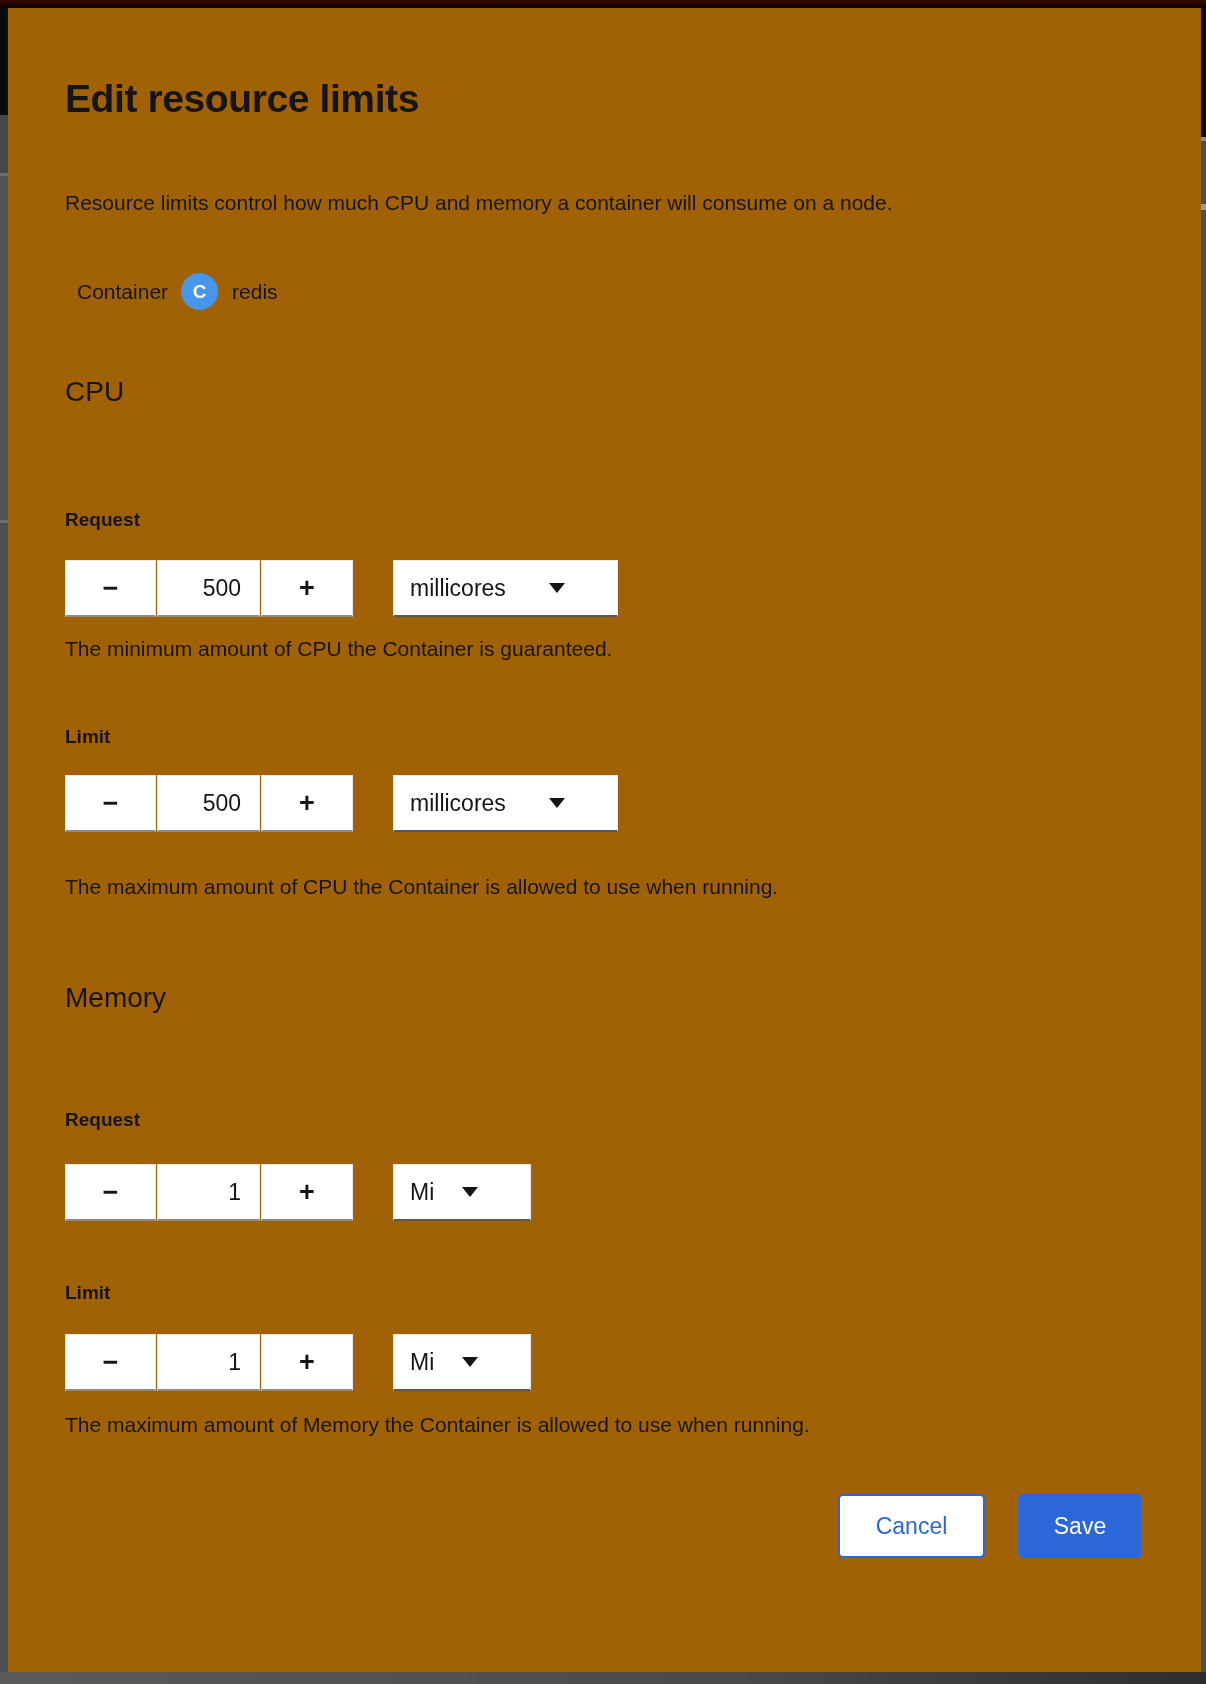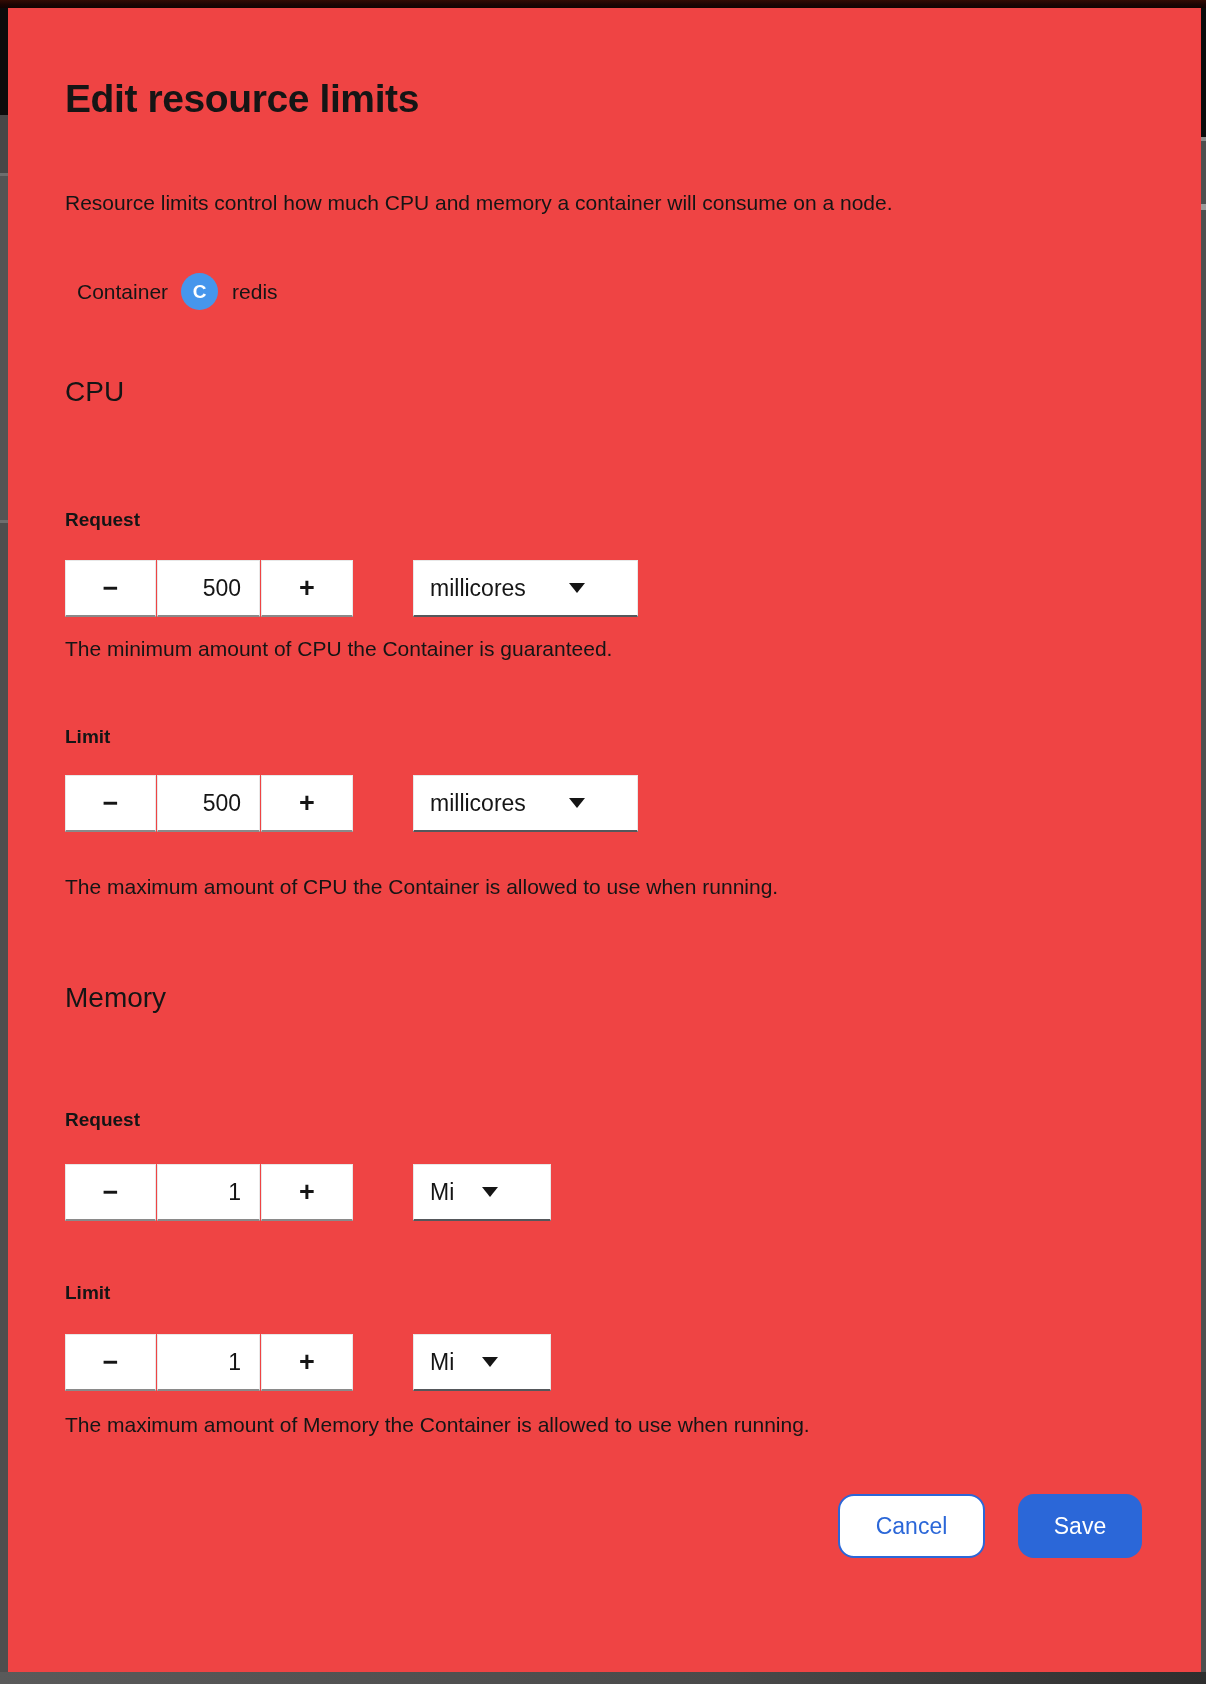--- a/index.html
+++ b/index.html
@@ -32,21 +32,21 @@
       #9a9a9a 196px,#9a9a9a 202px,
       #4e4e4e 202px,#4e4e4e 100%);
   }
   .band-bottom{
     position:absolute;left:0;bottom:0;width:1206px;height:12px;
     background:linear-gradient(90deg,#5a5a5a 0%,#4a4a4a 60%,#2e2e2e 100%);
   }
   
   .modal{
     position:absolute;left:8px;top:8px;right:5px;bottom:12px;
-    background:#ef4444;box-sizing:border-box;
+    background:#a16207;box-sizing:border-box;
     padding:0 0 0 57px;
   }
   .modal-title{
     font-size:39px;font-weight:700;line-height:43px;
     letter-spacing:-0.4px;margin:69px 0 0 0;
   }
   .modal-desc{
     font-size:21px;line-height:26px;margin:70px 0 0 0;
   }
   .container-row{
@@ -82,40 +82,40 @@
   .spin-btn.plus{width:92px;}
   .spin-value{
     width:103px;height:57px;box-sizing:border-box;
     border:1px solid #e8e8e8;border-bottom:2px solid #8a8a8a;
     font-family:"Liberation Sans", sans-serif;
     font-size:23px;color:#151515;
     text-align:right;padding:0 18px 0 6px;
     outline:none;
   }
   .unit-select{
-    height:57px;box-sizing:border-box;margin-left:60px;
+    height:57px;box-sizing:border-box;margin-left:40px;
     border:1px solid #e8e8e8;border-bottom:2px solid #55585c;
     display:flex;align-items:center;justify-content:space-between;
     padding:0 52px 0 16px;font-size:23px;cursor:pointer;background:#fff;
   }
   .caret-down{
     width:0;height:0;margin-left:18px;
     border-left:8px solid transparent;border-right:8px solid transparent;
     border-top:10px solid #151515;
   }
   .helper-text{
     font-size:21px;line-height:26px;color:#151515;
   }
   
   .modal-footer{
     display:flex;justify-content:flex-end;align-items:center;
     gap:33px;margin:56px 59px 0 0;
   }
   .btn{
-    height:64px;border-radius:16px;box-sizing:border-box;
+    height:64px;border-radius:5px;box-sizing:border-box;
     font-family:"Liberation Sans", sans-serif;font-size:23px;
     display:flex;align-items:center;justify-content:center;cursor:pointer;
   }
   .btn-cancel{
     width:147px;background:#ffffff;color:#2b67d8;
     border:2px solid #2b67d8;
   }
   .btn-save{
     width:124px;background:#2b67d8;color:#ffffff;border:none;
   }

